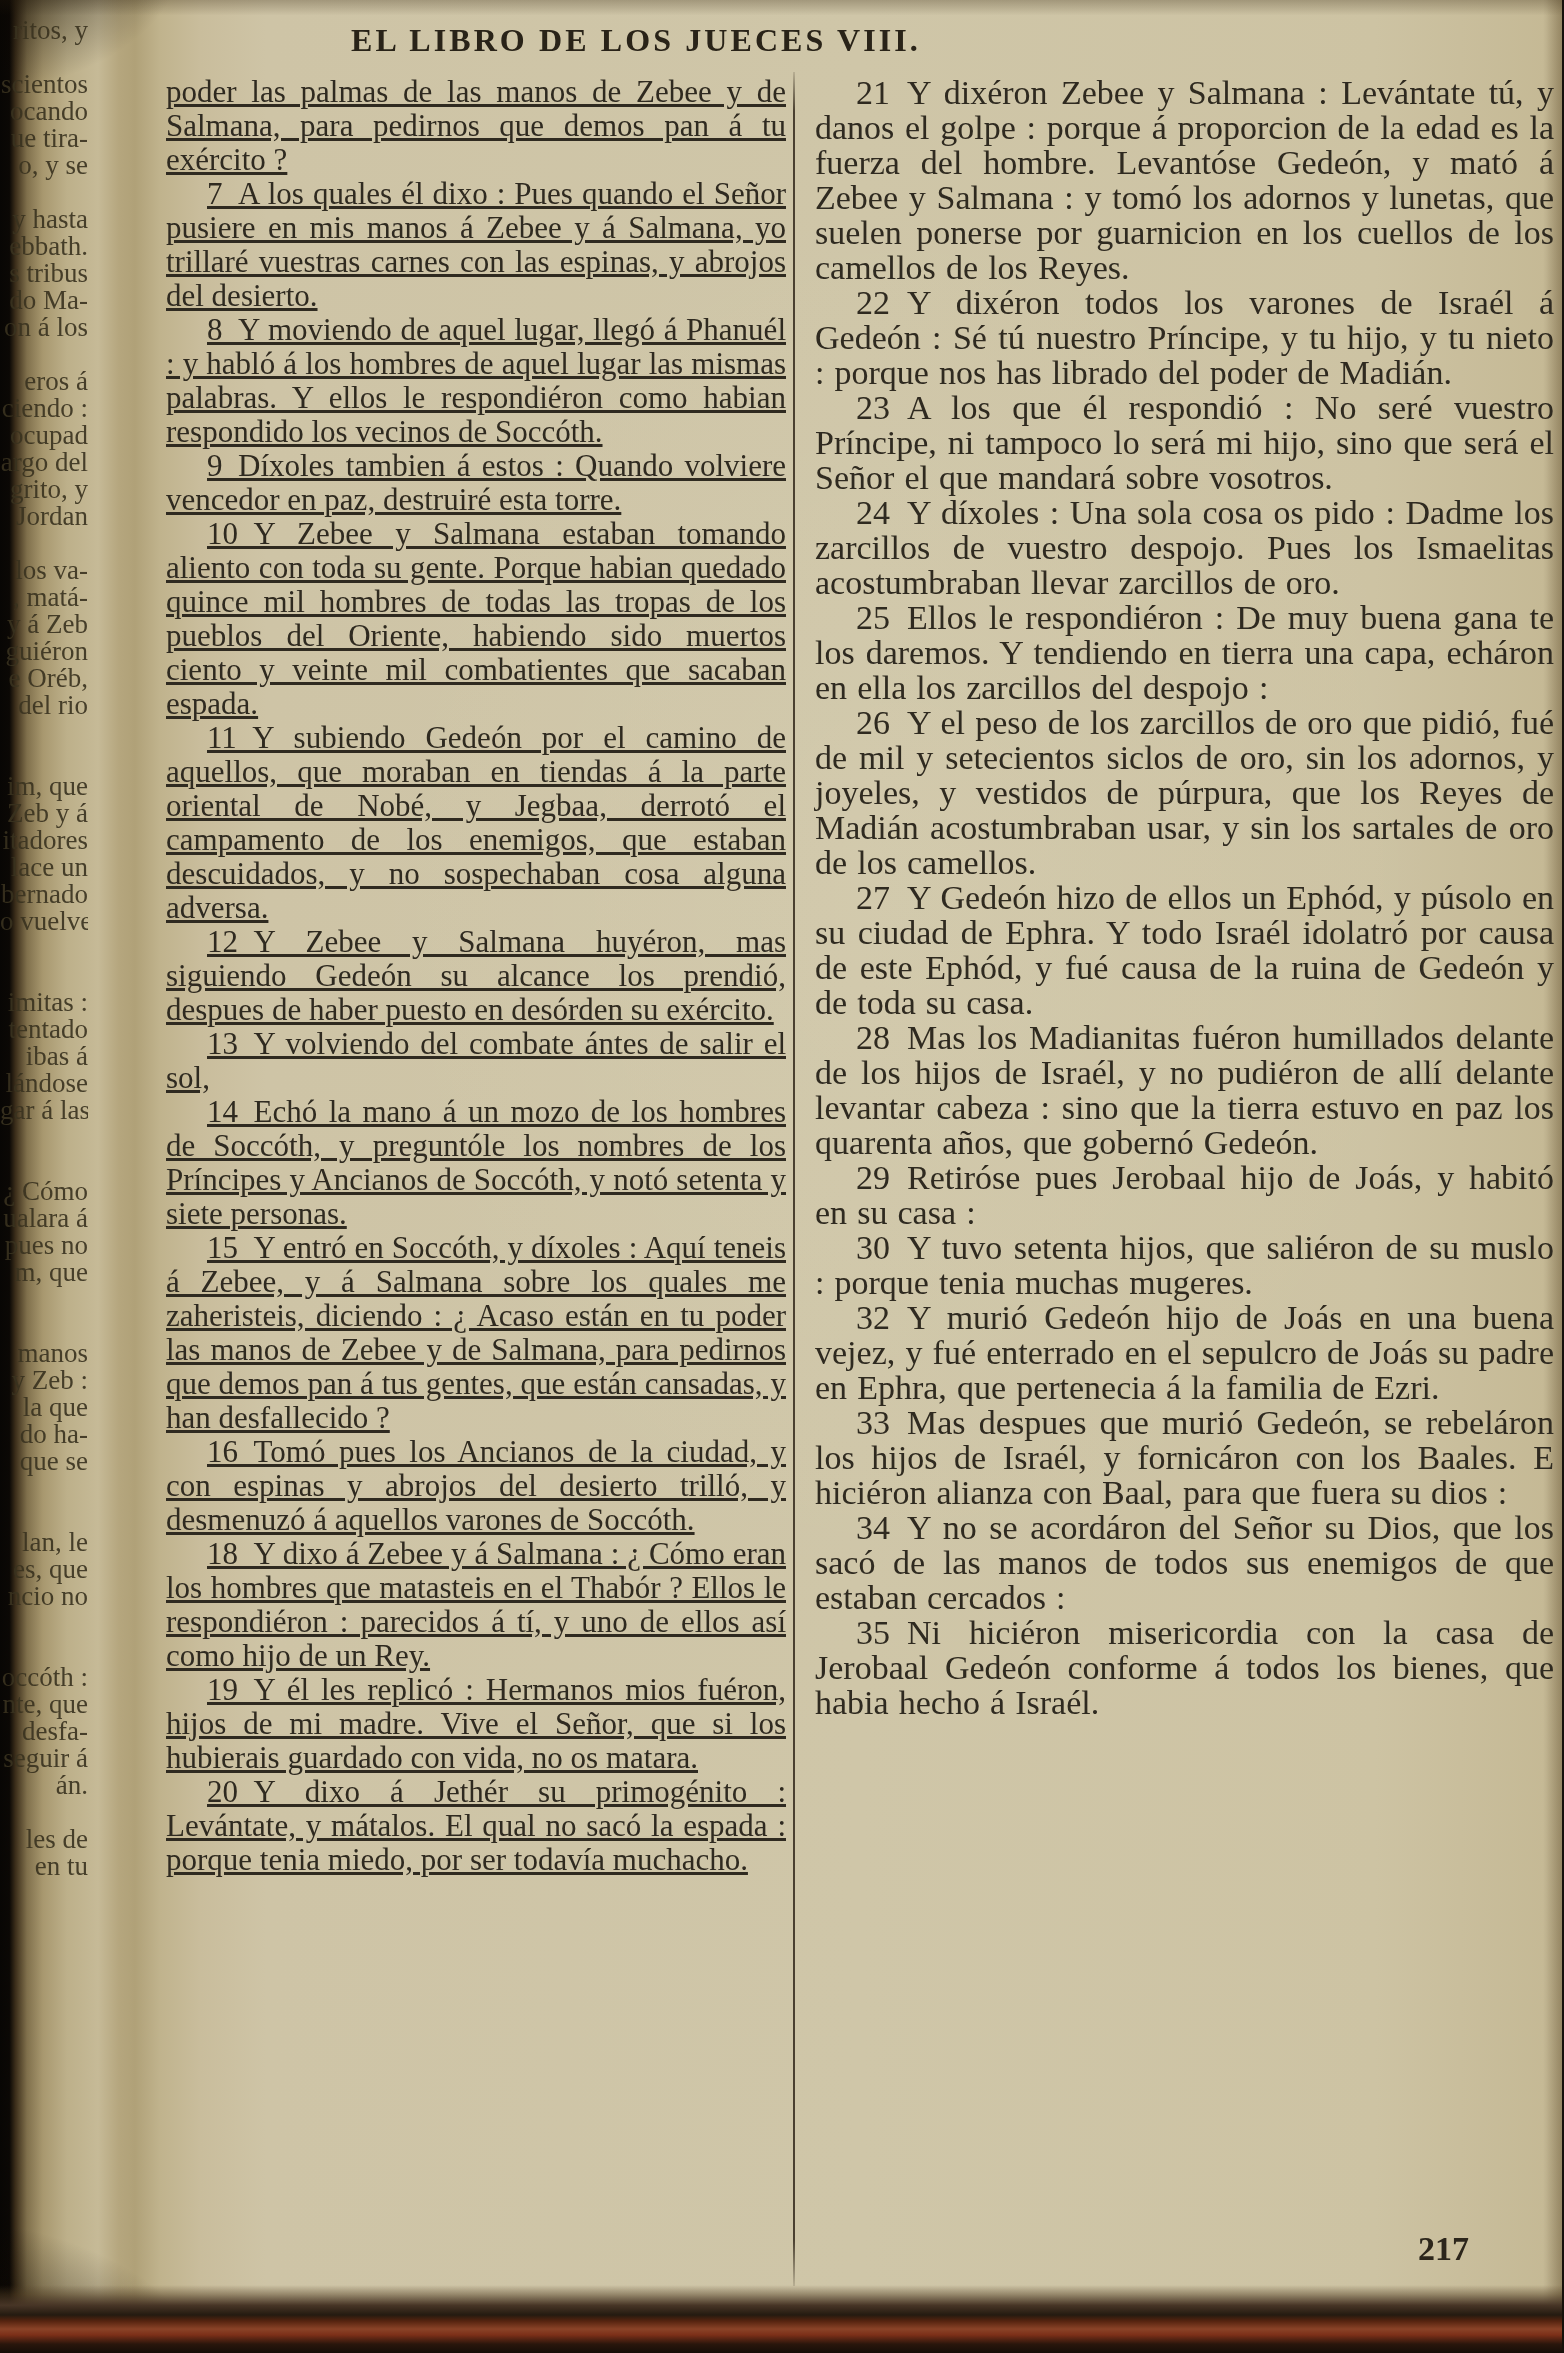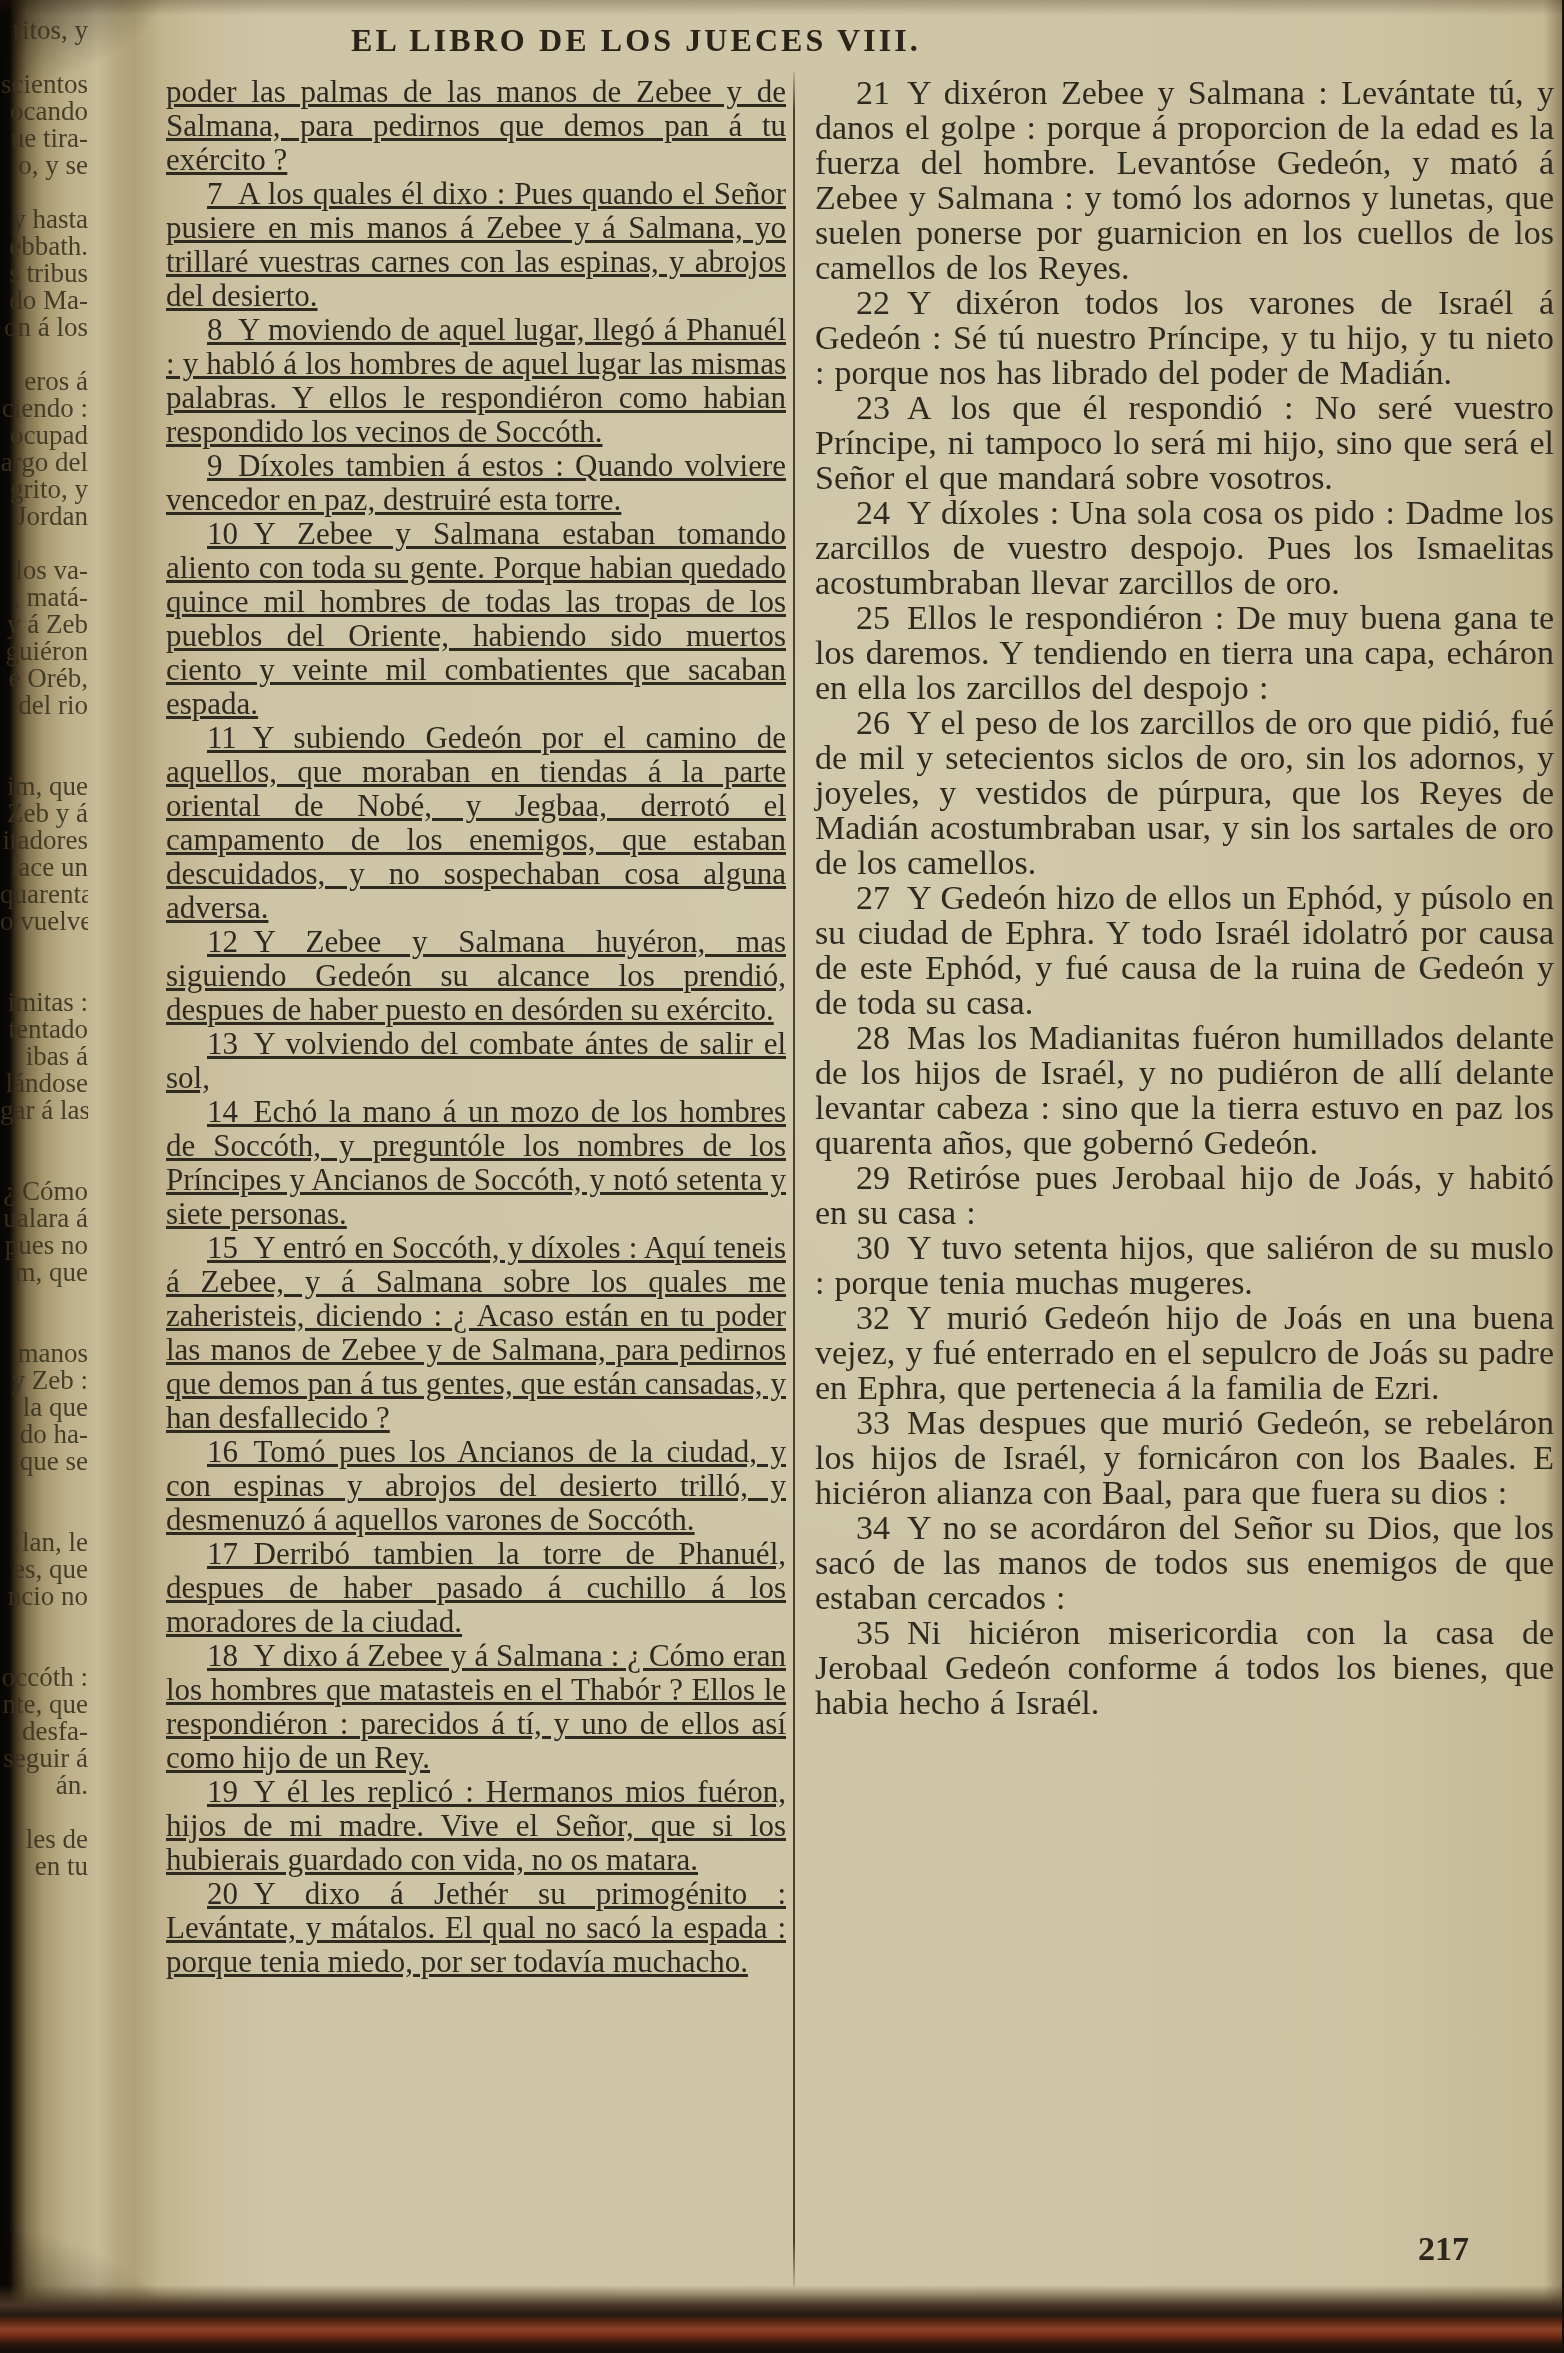--- a/index.html
+++ b/index.html
@@ -96,21 +96,21 @@
       <div class="frag">y á Zeb</div>
       <div class="frag">guiéron</div>
       <div class="frag">e Oréb,</div>
       <div class="frag">del rio</div>
       <div class="frag gap"></div>
       <div class="frag gap"></div>
       <div class="frag">im, que</div>
       <div class="frag">Zeb y á</div>
       <div class="frag">itadores</div>
       <div class="frag">lace un</div>
-      <div class="frag">quarenta</div>
+      <div class="frag">bernado</div>
       <div class="frag">o vuelve</div>
       <div class="frag gap"></div>
       <div class="frag gap"></div>
       <div class="frag">imitas :</div>
       <div class="frag">tentado</div>
       <div class="frag">ibas á</div>
       <div class="frag">lándose</div>
       <div class="frag">gar á las</div>
       <div class="frag gap"></div>
       <div class="frag gap"></div>
@@ -149,21 +149,20 @@
       <p class="verse">7 A los quales él dixo : Pues quando el Señor pusiere en mis manos á Zebee y á Salmana, yo trillaré vuestras carnes con las espinas, y abrojos del desierto.</p>
       <p class="verse">8 Y moviendo de aquel lugar, llegó á Phanuél : y habló á los hombres de aquel lugar las mismas palabras. Y ellos le respondiéron como habian respondido los vecinos de Soccóth.</p>
       <p class="verse">9 Díxoles tambien á estos : Quando volviere vencedor en paz, destruiré esta torre.</p>
       <p class="verse">10 Y Zebee y Salmana estaban tomando aliento con toda su gente. Porque habian quedado quince mil hombres de todas las tropas de los pueblos del Oriente, habiendo sido muertos ciento y veinte mil combatientes que sacaban espada.</p>
       <p class="verse">11 Y subiendo Gedeón por el camino de aquellos, que moraban en tiendas á la parte oriental de Nobé, y Jegbaa, derrotó el campamento de los enemigos, que estaban descuidados, y no sospechaban cosa alguna adversa.</p>
       <p class="verse">12 Y Zebee y Salmana huyéron, mas siguiendo Gedeón su alcance los prendió, despues de haber puesto en desórden su exército.</p>
       <p class="verse">13 Y volviendo del combate ántes de salir el sol,</p>
       <p class="verse">14 Echó la mano á un mozo de los hombres de Soccóth, y preguntóle los nombres de los Príncipes y Ancianos de Soccóth, y notó setenta y siete personas.</p>
       <p class="verse">15 Y entró en Soccóth, y díxoles : Aquí teneis á Zebee, y á Salmana sobre los quales me zaheristeis, diciendo : ¿ Acaso están en tu poder las manos de Zebee y de Salmana, para pedirnos que demos pan á tus gentes, que están cansadas, y han desfallecido ?</p>
       <p class="verse">16 Tomó pues los Ancianos de la ciudad, y con espinas y abrojos del desierto trilló, y desmenuzó á aquellos varones de Soccóth.</p>
-      <p class="verse">17 Derribó tambien la torre de Phanuél, despues de haber pasado á cuchillo á los moradores de la ciudad.</p>
       <p class="verse">18 Y dixo á Zebee y á Salmana : ¿ Cómo eran los hombres que matasteis en el Thabór ? Ellos le respondiéron : parecidos á tí, y uno de ellos así como hijo de un Rey.</p>
       <p class="verse">19 Y él les replicó : Hermanos mios fuéron, hijos de mi madre. Vive el Señor, que si los hubierais guardado con vida, no os matara.</p>
       <p class="verse">20 Y dixo á Jethér su primogénito : Levántate, y mátalos. El qual no sacó la espada : porque tenia miedo, por ser todavía muchacho.</p>
     </div>
 
   <div class="divider"></div>
 
   <div class="col col-right" id="col-right">
       <p class="verse">21 Y dixéron Zebee y Salmana : Levántate tú, y danos el golpe : porque á proporcion de la edad es la fuerza del hombre. Levantóse Gedeón, y mató á Zebee y Salmana : y tomó los adornos y lunetas, que suelen ponerse por guarnicion en los cuellos de los camellos de los Reyes.</p>
       <p class="verse">22 Y dixéron todos los varones de Israél á Gedeón : Sé tú nuestro Príncipe, y tu hijo, y tu nieto : porque nos has librado del poder de Madián.</p>

